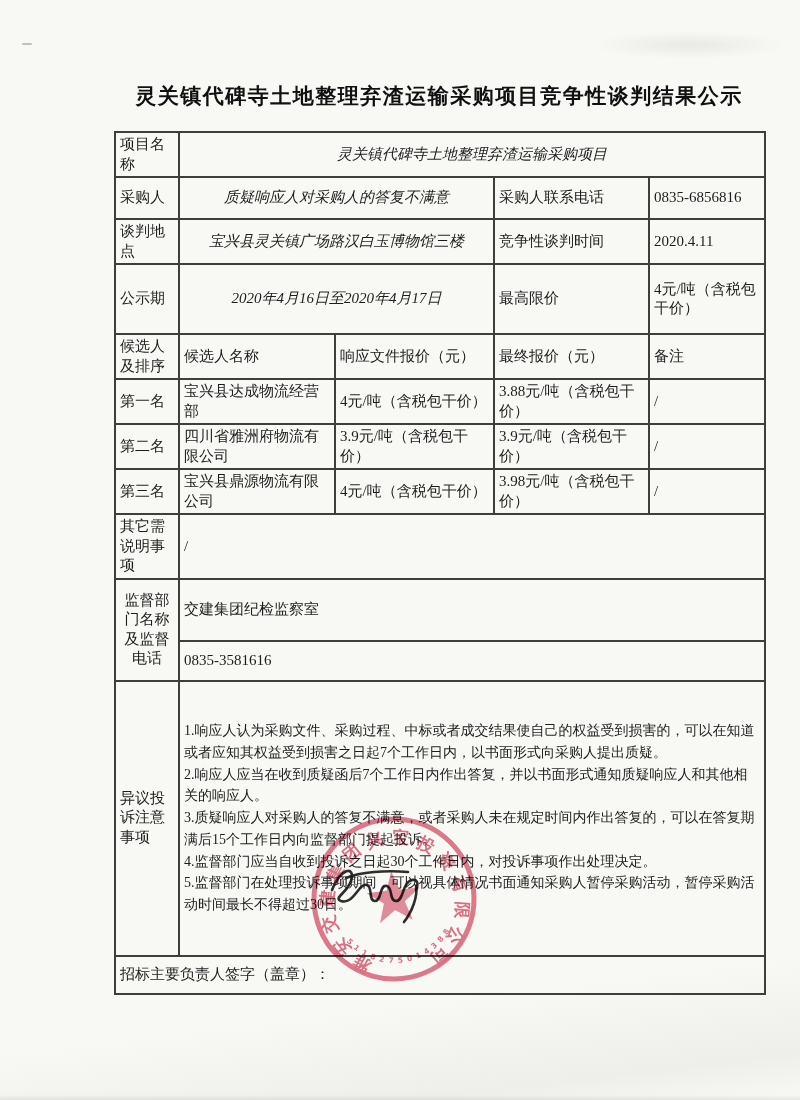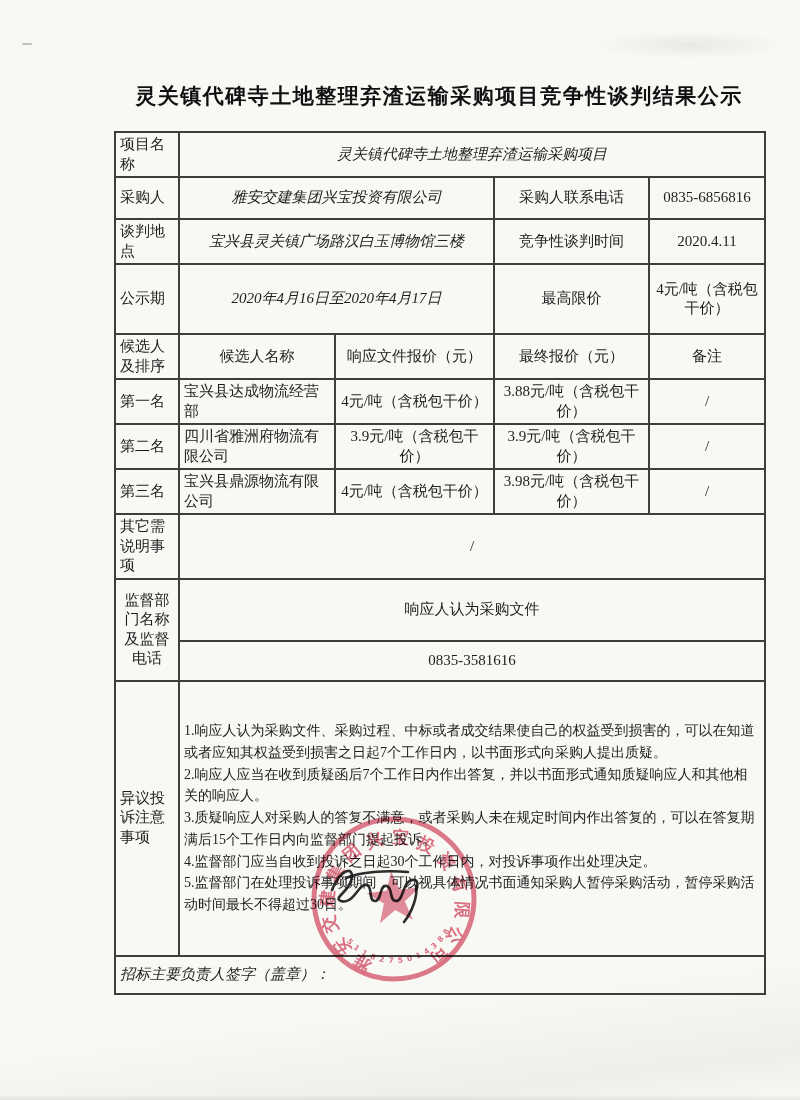--- a/index.html
+++ b/index.html
@@ -38,37 +38,37 @@
     border: 2px solid #3e3e3c;
     font-size: 15px;
     line-height: 1.3;
     padding: 2px 4px;
     vertical-align: middle;
     color: #1d1d1d;
   }
   td.lbl { text-align: left; padding-left: 5px; margin-left: 22px; }
   td.lbl-center { text-align: center; }
   td.val { text-align: center; padding-left: 9px; font-style: italic; }
-  td.center { text-align: center; }
+  td.center { }
   .h-r1 { height: 35px; }
   .h-r2 { height: 42px; }
   .h-r3 { height: 36px; }
   .h-r4 { height: 70px; }
   .h-r5 { height: 36px; }
   .h-r6 { height: 36px; }
   .h-r7 { height: 38px; }
   .h-r8 { height: 34px; }
   .h-r9 { height: 38px; }
   .h-r10a { height: 62px; }
   .h-r10b { height: 40px; margin-top: 16px; }
   .h-r11 { height: 275px; }
   .h-r12 { height: 38px; }
   td.objection-text-cell { vertical-align: middle; padding: 8px 10px; }
   .objection-item { font-size: 14px; line-height: 1.55; text-align: left; }
-  td.sig-cell { text-align: left; padding-left: 6px; font-size: 15px; font-style: italic; }
+  td.sig-cell { text-align: left; padding-left: 6px; font-size: 15px; }
 
   
   .seal {
     position: absolute;
     left: 308px; top: 813px;
     width: 172px; height: 172px;
     transform: rotate(-6deg);
     opacity: 0.82;
     mix-blend-mode: multiply;
     pointer-events: none;
@@ -123,21 +123,21 @@
         <col style="width:155px">
         <col style="width:116px">
     </colgroup>
     <tbody>
       <tr class="h-r1">
         <td class="lbl">项目名称</td>
         <td class="val" colspan="4">灵关镇代碑寺土地整理弃渣运输采购项目</td>
       </tr>
       <tr class="h-r2">
         <td class="lbl">采购人</td>
-        <td class="val" colspan="2">雅安交建集团兴宝投资有限公司</td>
+        <td class="val" colspan="2">质疑响应人对采购人的答复不满意</td>
         <td class="center">采购人联系电话</td>
         <td class="center">0835-6856816</td>
       </tr>
       <tr class="h-r3">
         <td class="lbl">谈判地点</td>
         <td class="val" colspan="2">宝兴县灵关镇广场路汉白玉博物馆三楼</td>
         <td class="center">竞争性谈判时间</td>
         <td class="center">2020.4.11</td>
       </tr>
       <tr class="h-r4">
@@ -173,21 +173,21 @@
         <td class="center">4元/吨（含税包干价）</td>
         <td class="center">3.98元/吨（含税包干价）</td>
         <td class="center">/</td>
       </tr>
       <tr class="h-r9">
         <td class="lbl">其它需说明事项</td>
         <td class="center" colspan="4">/</td>
       </tr>
       <tr class="h-r10a">
         <td class="lbl-center" rowspan="2">监督部门名称及监督电话</td>
-        <td class="center" colspan="4">响应人认为采购文件</td>
+        <td class="center" colspan="4">交建集团纪检监察室</td>
       </tr>
       <tr class="h-r10b">
         <td class="center" colspan="4">0835-3581616</td>
       </tr>
       <tr class="h-r11">
         <td class="lbl">异议投诉注意事项</td>
         <td class="objection-text-cell" colspan="4">
           <div class="objection-item">1.响应人认为采购文件、采购过程、中标或者成交结果使自己的权益受到损害的，可以在知道或者应知其权益受到损害之日起7个工作日内，以书面形式向采购人提出质疑。</div>
           <div class="objection-item">2.响应人应当在收到质疑函后7个工作日内作出答复，并以书面形式通知质疑响应人和其他相关的响应人。</div>
           <div class="objection-item">3.质疑响应人对采购人的答复不满意，或者采购人未在规定时间内作出答复的，可以在答复期满后15个工作日内向监督部门提起投诉。</div>

